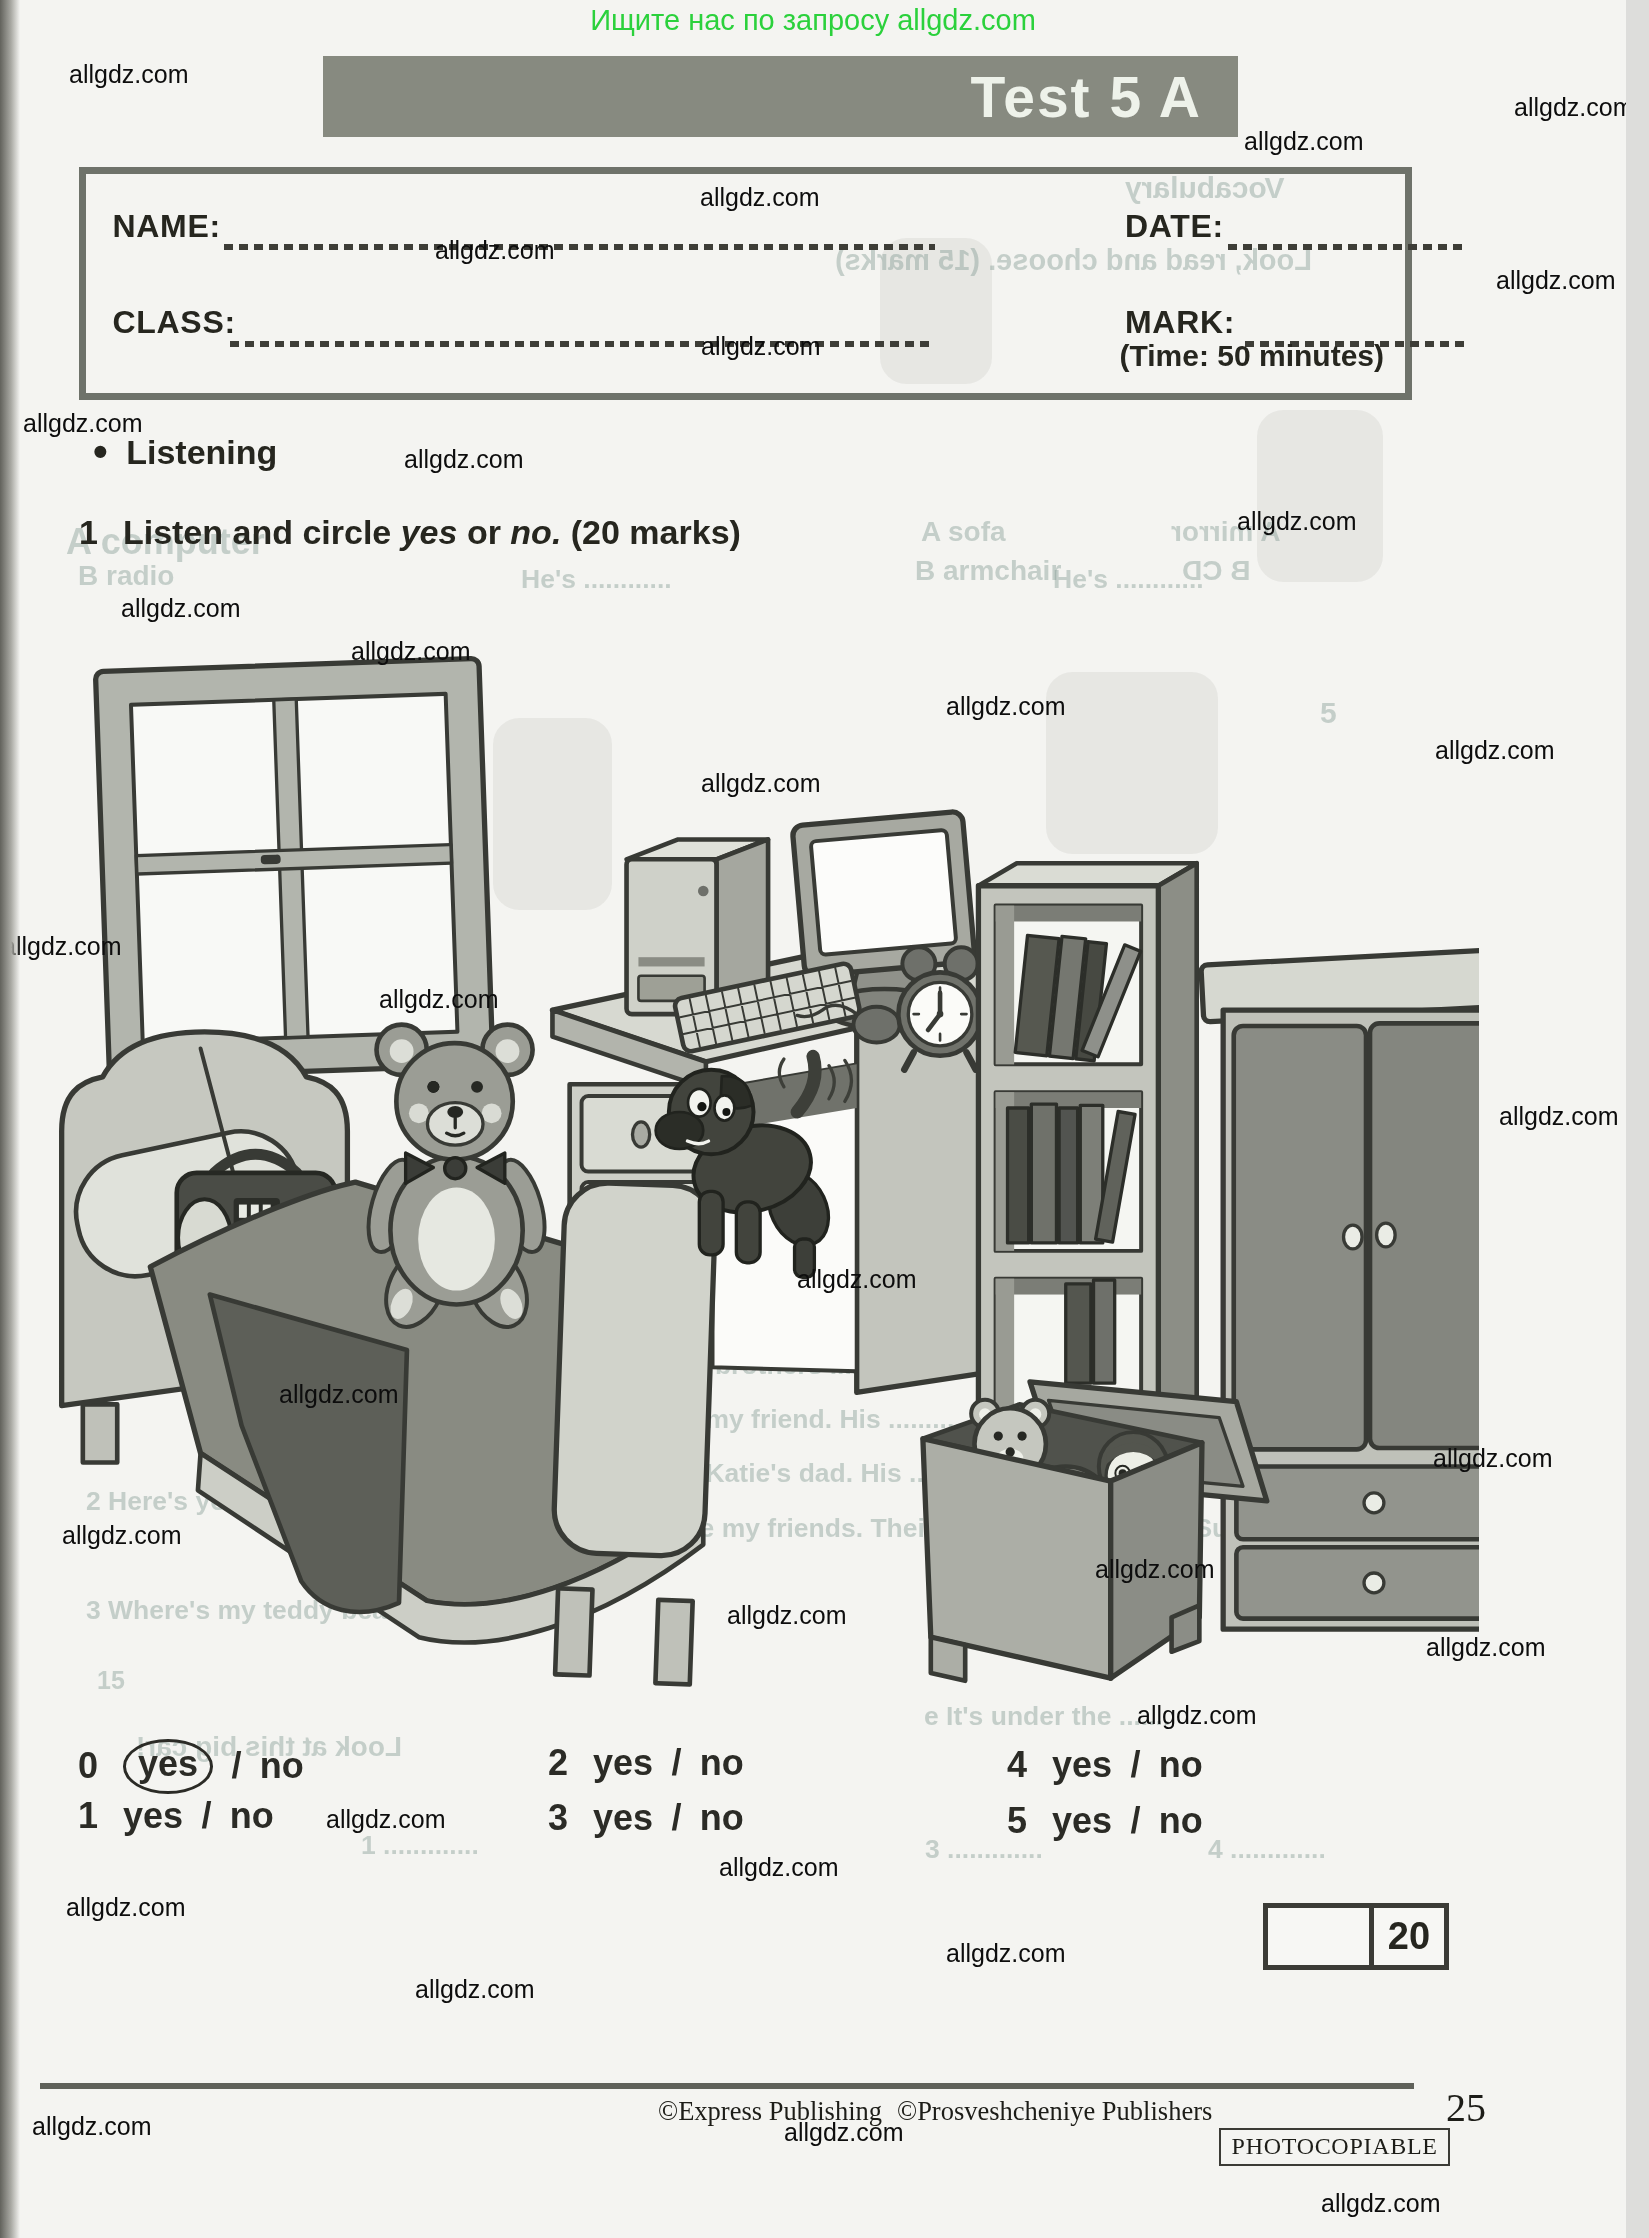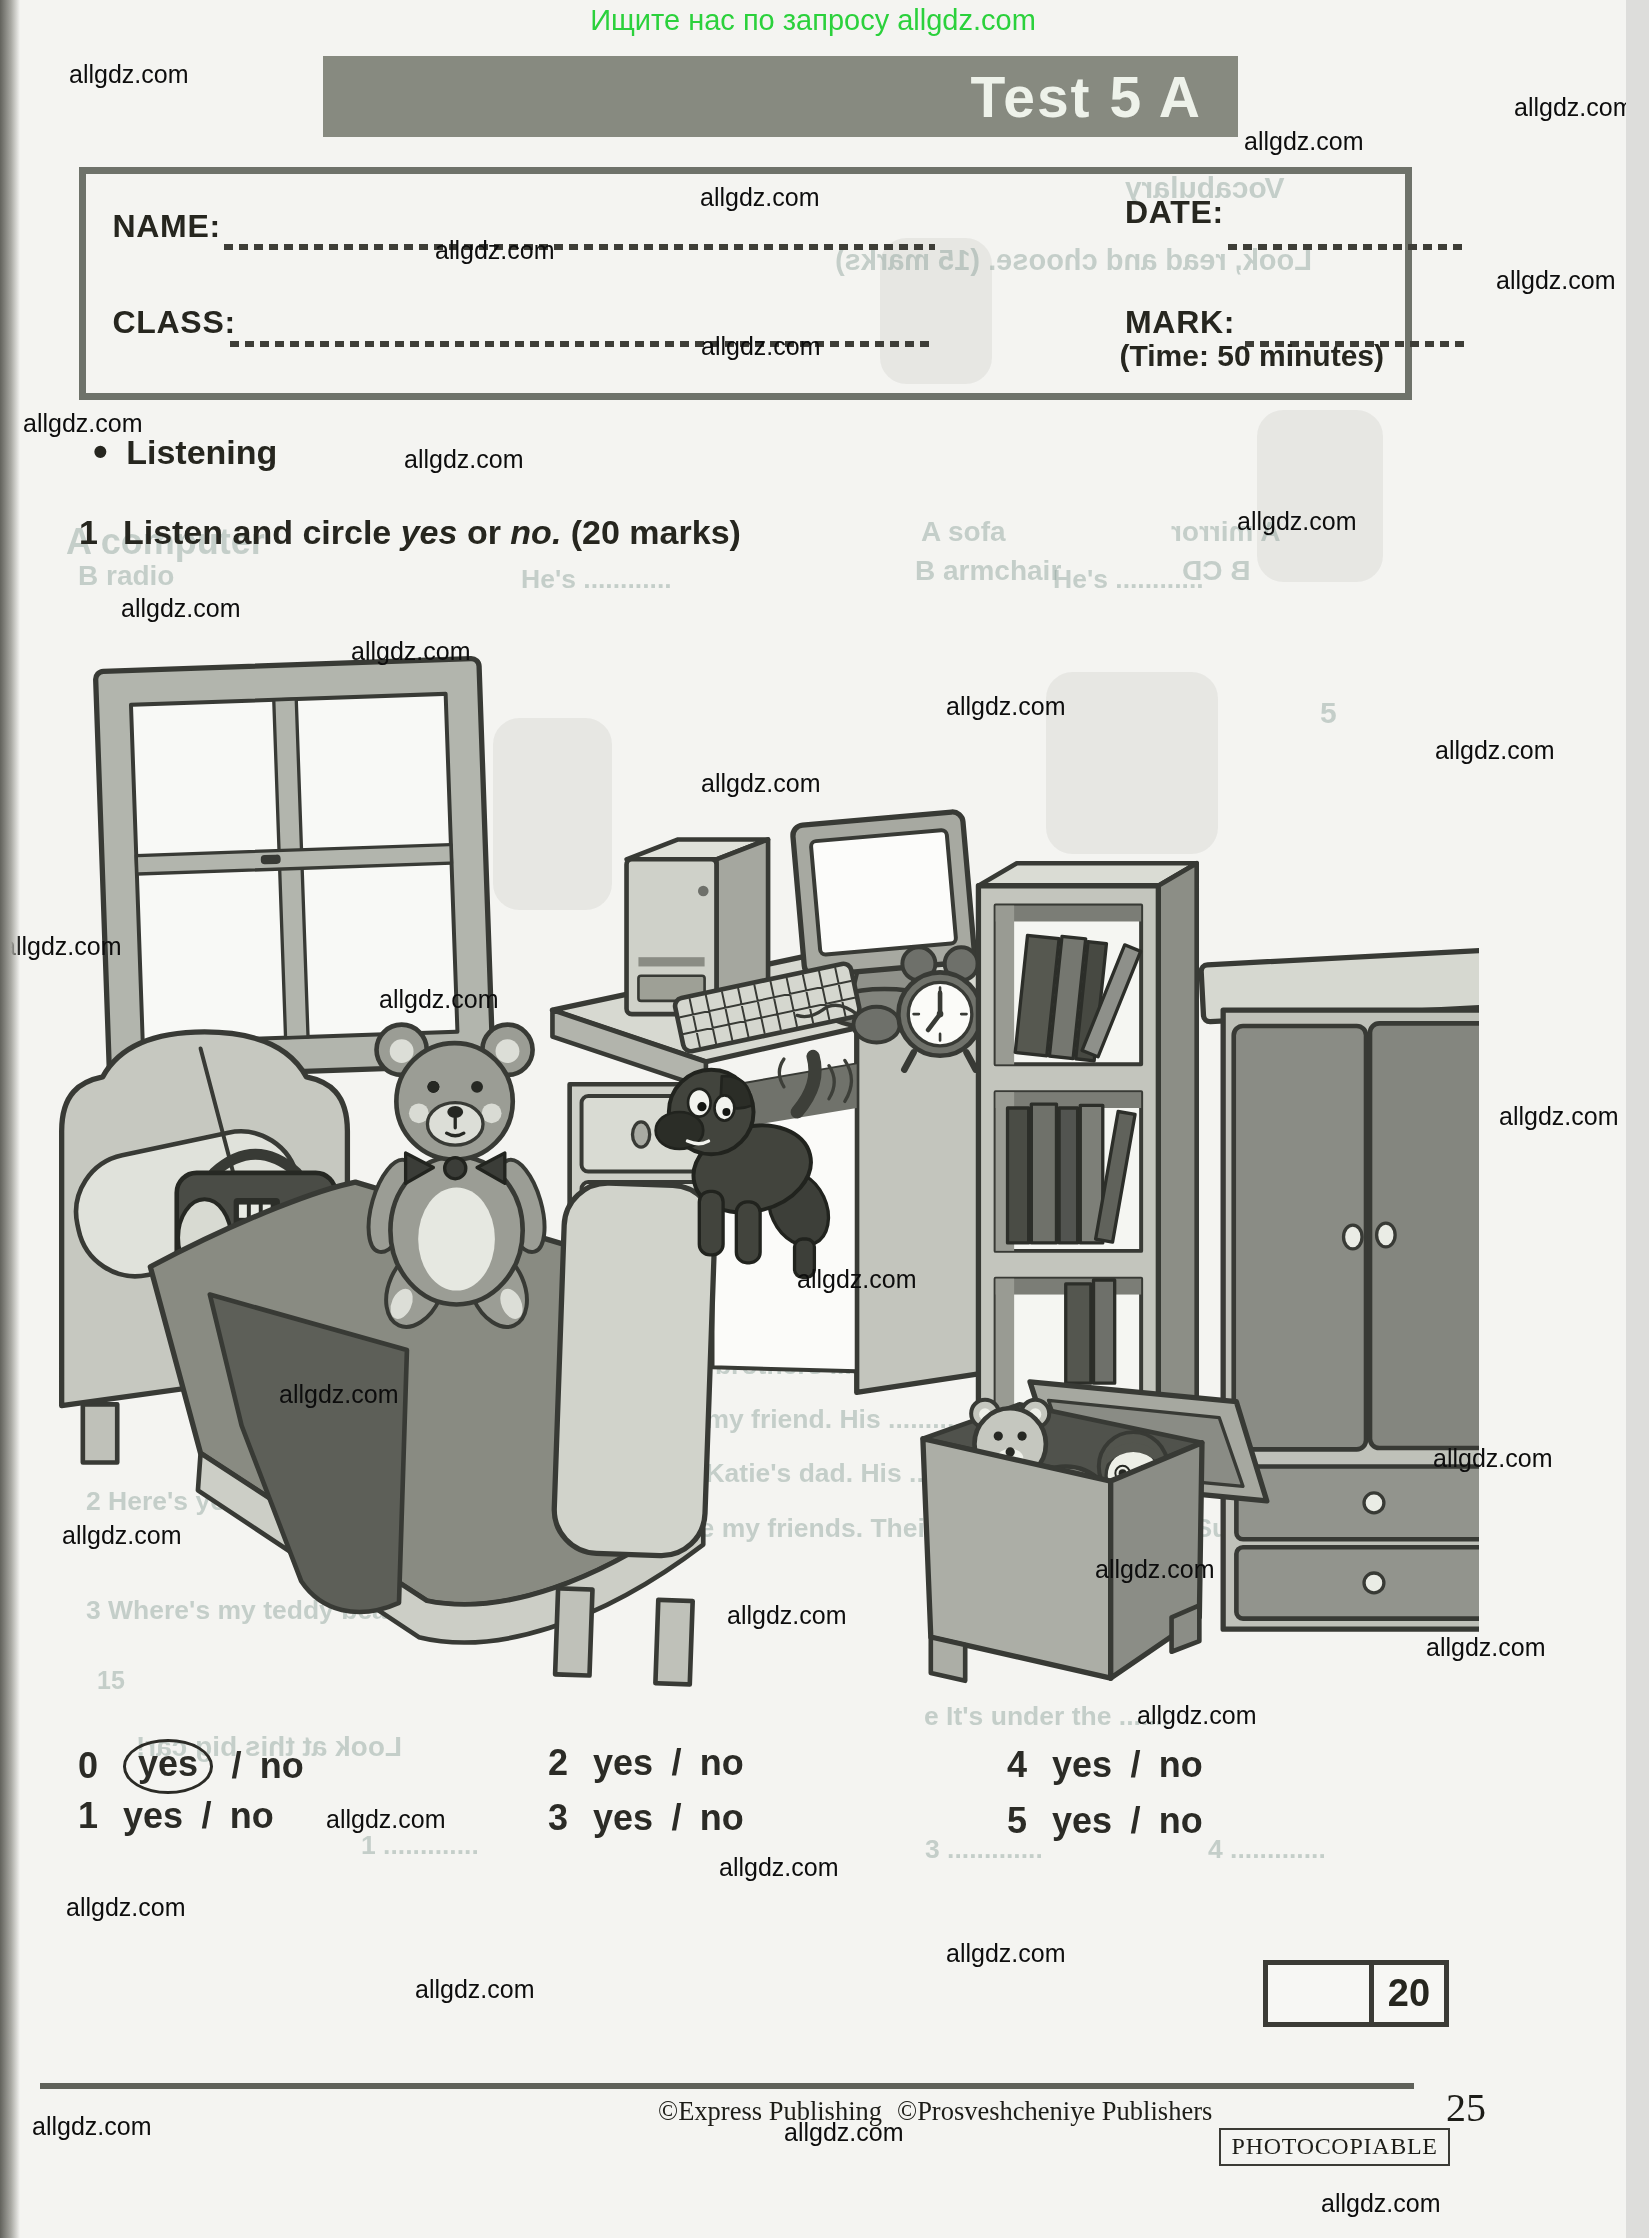--- a/index.html
+++ b/index.html
@@ -34,21 +34,21 @@
   .ghost.mirrored{transform:scaleX(-1);}
   .blob{position:absolute;background:#8f958d;opacity:0.13;border-radius:26.5px;}
   .wm-layer{position:absolute;left:0;top:0;width:100%;height:100%;z-index:5;pointer-events:none;}
   .wm{position:absolute;font-size:25px;color:#0d0d0d;white-space:nowrap;
       font-family:"Liberation Sans",sans-serif;}
   .answer{position:absolute;z-index:4;display:flex;align-items:center;gap:17px;
           font-size:36px;font-weight:bold;color:#2b2b26;}
   .answer .num{min-width:28px;}
   .answer .circled{border:3.3px solid #2b2b26;border-radius:50%;padding:1.3px 12px 5.3px;}
   .answer .slash{margin:0 1.3px;}
-  .score{position:absolute;left:1263px;top:1960px;display:flex;border:5.3px solid #3b3b36;z-index:4;}
+  .score{position:absolute;left:1263px;top:1903px;display:flex;border:5.3px solid #3b3b36;z-index:4;}
   .score .cell-left{width:101px;height:57px;background:#f7f7f4;}
   .score .cell-right{width:70px;height:57px;border-left:5.3px solid #3b3b36;background:#f7f7f4;
         display:flex;align-items:center;justify-content:center;font-size:38px;font-weight:bold;color:#26261f;}
   .footer-rule{position:absolute;left:40px;top:2083px;width:1374px;height:6px;background:#5f615a;z-index:4;}
   .footer-item{position:absolute;font-family:"Liberation Serif",serif;font-size:26.5px;color:#1d1d18;z-index:4;}
   .photocopiable{border:2.6px solid #3b3b36;padding:2.6px 10.6px 4px;font-size:24px;letter-spacing:0.7px;margin-top:36px;}
   .page-num{font-size:40px;}
 </style>
 </head>
 <body>
@@ -96,21 +96,21 @@
       <div class="ghost" style="left: 1208px; top: 1834px; font-size: 26.5px;">4 .............</div>
     </div>
 
   <div class="title-bar">
     <span class="title">Test 5 A</span>
   </div>
 
   <div class="form-box">
     <span class="form-label" style="left:26.5px;top:34px;">NAME:</span>
     <div class="dotline" style="left:138px;top:70px;width:711px;"></div>
-    <span class="form-label" style="left:1039px;top:20px;">DATE:</span>
+    <span class="form-label" style="left:1039px;top:34px;">DATE:</span>
     <div class="dotline" style="left:1142px;top:70px;width:238px;"></div>
     <span class="form-label" style="left:26.5px;top:130px;">CLASS:</span>
     <div class="dotline" style="left:144px;top:167px;width:703px;"></div>
     <span class="form-label" style="left:1039px;top:130px;">MARK:</span>
     <div class="dotline" style="left:1159px;top:167px;width:221px;"></div>
     <span class="time-note">(Time: 50 minutes)</span>
   </div>
 
   <div class="section-head">
     <span class="bullet">•</span>

